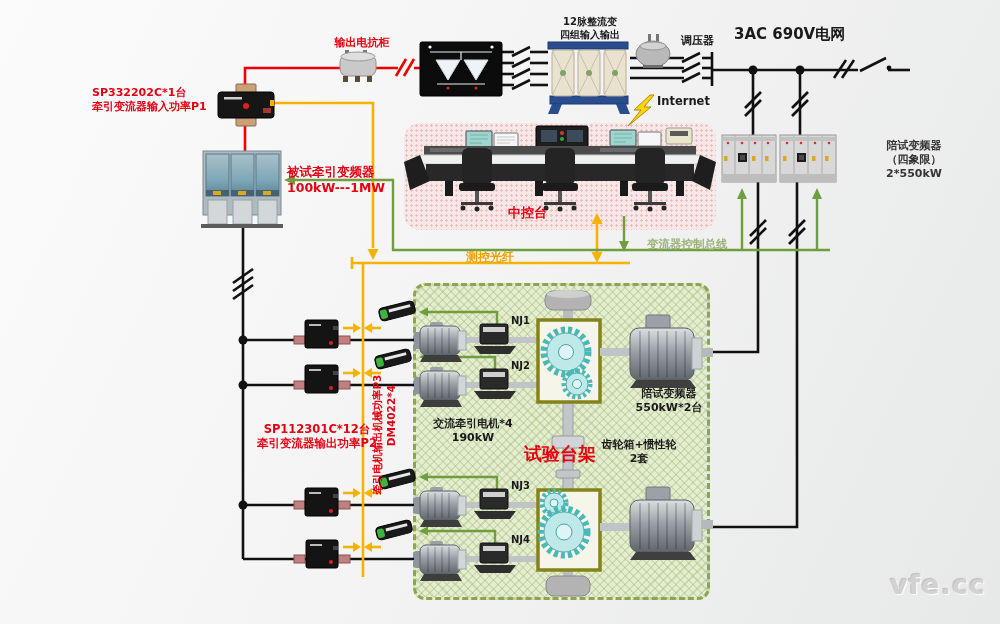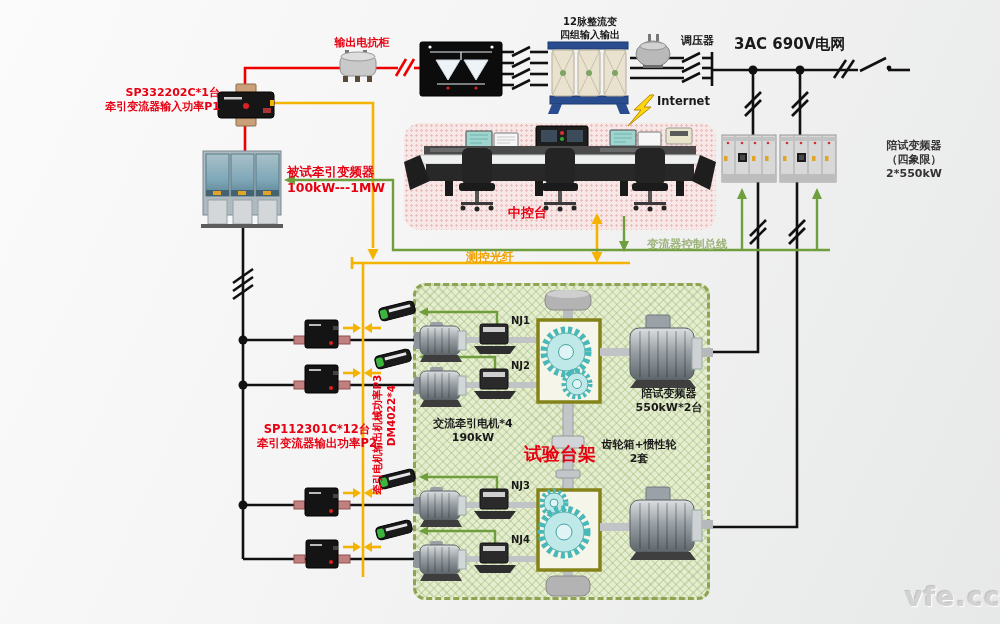--- a/index.html
+++ b/index.html
@@ -3,21 +3,21 @@
 <meta charset="utf-8">
 <style>
   html,body{margin:0;padding:0;}
   body{font-family:"DejaVu Sans","Liberation Sans",sans-serif;}
   #stage{position:relative;width:1000px;height:624px;overflow:hidden;
          background:linear-gradient(115deg,#fbfbfb 0%,#f4f4f4 45%,#e7e8e8 100%);}
   .label{position:absolute;line-height:1.25;white-space:nowrap;}
   .red{color:#e60012;}
   .blk{color:#1a1a1a;}
   .ctr{text-align:center;}
-  .rgt{text-align:right;}
+  .rgt{text-align:left;}
   .b{font-weight:bold;}
   #console-box{position:absolute;left:404px;top:123px;width:312px;height:107px;border-radius:16px;
        background-color:#f8e7e7;
        background-image:radial-gradient(#ecbfbf 1.2px, transparent 1.3px);
        background-size:5px 5px;}
   #bench-box{position:absolute;left:413px;top:283px;width:297px;height:317px;border-radius:12px;
        border:3px dashed #8fa452;box-sizing:border-box;
        background-color:#e4edd0;
        background-image:repeating-linear-gradient(45deg,rgba(150,175,100,.30) 0 1.5px,transparent 1.5px 6px),
                         repeating-linear-gradient(-45deg,rgba(150,175,100,.30) 0 1.5px,transparent 1.5px 6px);}
@@ -467,21 +467,21 @@
   <div class="label red b ctr" style="left:330px;top:36px;width:64px;font-size:11px;">输出电抗柜</div>
 
 
   <div class="label blk b ctr" style="left:545px;top:16px;width:90px;font-size:10px;">
     <div>12脉整流变</div>
     <div>四组输入输出</div>
   </div>
 
   <div class="label blk b" style="left:681px;top:34px;font-size:11px;">调压器</div>
 
-  <div class="label blk b" style="left:734px;top:25px;font-size:15px;margin-top:10px;">3AC  690V电网</div>
+  <div class="label blk b" style="left:734px;top:25px;font-size:15px;">3AC  690V电网</div>
 
   <div class="label blk b" style="left:657px;top:94px;font-size:11.5px;">Internet</div>
 
   <div class="label red b rgt" style="left:92px;top:86px;width:128px;font-size:11px;">
     <div>SP332202C*1台</div>
     <div>牵引变流器输入功率P1</div>
   </div>
 
   <div class="label red b" style="left:287px;top:152px;font-size:12.5px;margin-top:12px;">
     <div>被试牵引变频器</div>
@@ -522,15 +522,15 @@
   <div class="label blk b ctr" style="left:585px;top:438px;width:108px;font-size:11px;">
     <div>齿轮箱+惯性轮</div>
     <div>2套</div>
   </div>
 
   <div class="label blk b ctr" style="left:628px;top:387px;width:82px;font-size:11px;">
     <div>陪试变频器</div>
     <div>550kW*2台</div>
   </div>
 
-  <div class="label" id="watermark" style="left:890px;top:580px;margin-left:15px;">vfe.cc</div>
+  <div class="label" id="watermark" style="left:890px;top:568px;">vfe.cc</div>
 
 </div>
 
 </body></html>

